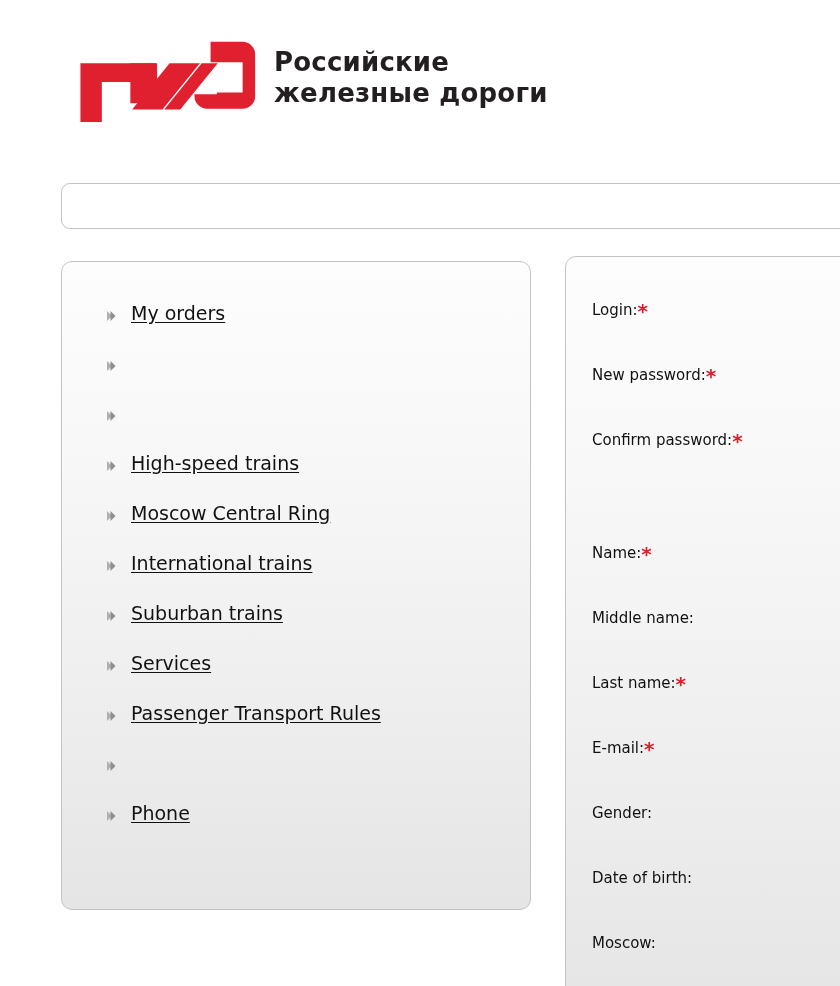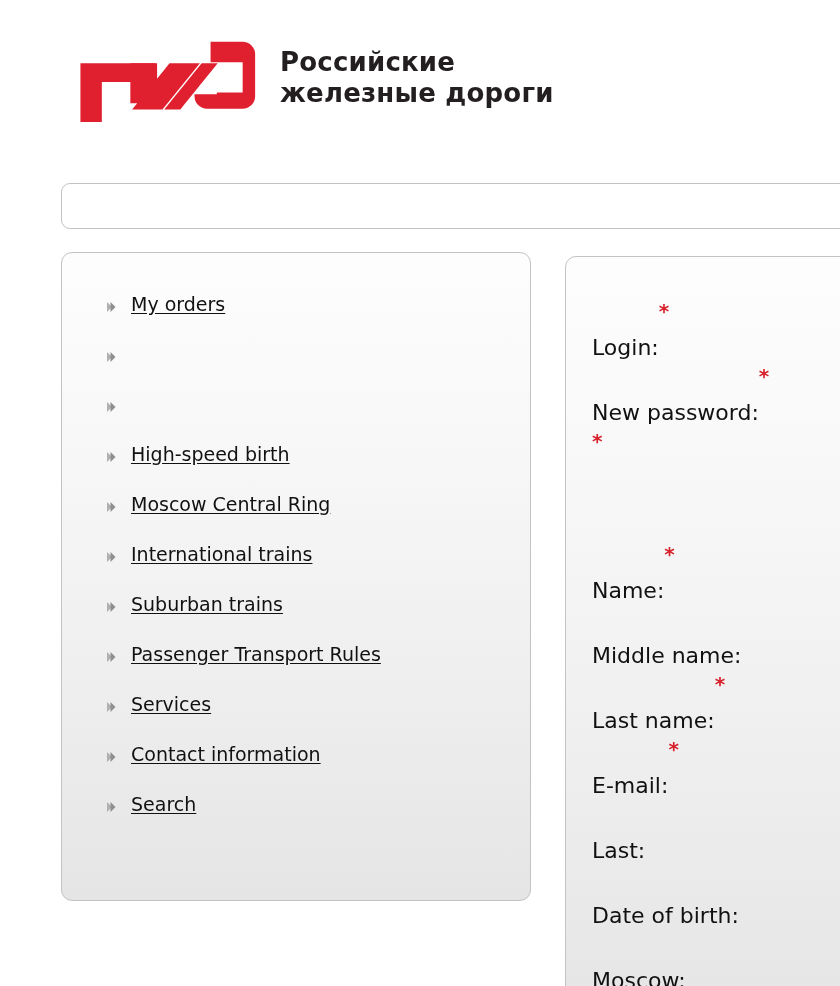--- a/index.html
+++ b/index.html
@@ -28,21 +28,21 @@
     top: 0;
     width: 840px;
     height: 160px;
   }
   .logo-block {
     position: absolute;
     left: 76px;
     top: 40px;
     display: flex;
     align-items: center;
-    gap: 24px;
+    gap: 18px;
   }
   .logo-mark {
     width: 180px;
     height: 82px;
     display: block;
   }
   .logo-wordmark {
     display: flex;
     flex-direction: column;
     justify-content: center;
@@ -86,21 +86,21 @@
   
   .panel {
     position: absolute;
     border: 1px solid #c3c3c3;
     border-radius: 11px;
     background: linear-gradient(to bottom, #fdfdfd 0%, #f8f8f8 28%, #efefef 64%, #e5e5e5 100%);
   }
 
   .panel-menu {
     left: 61px;
-    top: 252px;
+    top: 261px;
     width: 470px;
     height: 649px;
   }
 
   .panel-form {
     left: 565px;
     top: 256px;
     width: 330px;    
     height: 760px;   
   }
@@ -141,24 +141,23 @@
   .field-row {
     height: 65px;
     display: flex;
     align-items: flex-start;
   }
   .field-row.gap-after {
     height: 113px;
   }
   .field-label {
     font-family: "DejaVu Sans", "Liberation Sans", sans-serif;
-    font-size: 22px;
+    font-size: 15px;
     color: #111111;
     white-space: nowrap;
-    margin-top: 34px;
   }
   .required-star {
     color: #d81f2a;
     font-size: 20px;
     font-weight: 700;
     line-height: 1;
     margin-left: 0px;
   }
 </style>
 </head>
@@ -213,21 +212,21 @@
           <span class="chevron-icon"><svg viewBox="0 0 10 12" aria-hidden="true">
               <path d="M1 1 L6 6 L1 11 Z" fill="#b0b0b0"></path>
               <path d="M4.5 1 L9.5 6 L4.5 11 Z" fill="#8e8e8e"></path>
             </svg></span>
         </li>
         <li class="menu-item">
           <span class="chevron-icon"><svg viewBox="0 0 10 12" aria-hidden="true">
               <path d="M1 1 L6 6 L1 11 Z" fill="#b0b0b0"></path>
               <path d="M4.5 1 L9.5 6 L4.5 11 Z" fill="#8e8e8e"></path>
             </svg></span>
-          <span class="menu-link">High-speed birth</span>
+          <span class="menu-link">High-speed trains</span>
         </li>
         <li class="menu-item">
           <span class="chevron-icon"><svg viewBox="0 0 10 12" aria-hidden="true">
               <path d="M1 1 L6 6 L1 11 Z" fill="#b0b0b0"></path>
               <path d="M4.5 1 L9.5 6 L4.5 11 Z" fill="#8e8e8e"></path>
             </svg></span>
           <span class="menu-link">Moscow Central Ring</span>
         </li>
         <li class="menu-item">
           <span class="chevron-icon"><svg viewBox="0 0 10 12" aria-hidden="true">
@@ -241,76 +240,76 @@
               <path d="M1 1 L6 6 L1 11 Z" fill="#b0b0b0"></path>
               <path d="M4.5 1 L9.5 6 L4.5 11 Z" fill="#8e8e8e"></path>
             </svg></span>
           <span class="menu-link">Suburban trains</span>
         </li>
         <li class="menu-item">
           <span class="chevron-icon"><svg viewBox="0 0 10 12" aria-hidden="true">
               <path d="M1 1 L6 6 L1 11 Z" fill="#b0b0b0"></path>
               <path d="M4.5 1 L9.5 6 L4.5 11 Z" fill="#8e8e8e"></path>
             </svg></span>
+          <span class="menu-link">Services</span>
+        </li>
+        <li class="menu-item">
+          <span class="chevron-icon"><svg viewBox="0 0 10 12" aria-hidden="true">
+              <path d="M1 1 L6 6 L1 11 Z" fill="#b0b0b0"></path>
+              <path d="M4.5 1 L9.5 6 L4.5 11 Z" fill="#8e8e8e"></path>
+            </svg></span>
           <span class="menu-link">Passenger Transport Rules</span>
         </li>
         <li class="menu-item">
           <span class="chevron-icon"><svg viewBox="0 0 10 12" aria-hidden="true">
               <path d="M1 1 L6 6 L1 11 Z" fill="#b0b0b0"></path>
               <path d="M4.5 1 L9.5 6 L4.5 11 Z" fill="#8e8e8e"></path>
             </svg></span>
-          <span class="menu-link">Services</span>
-        </li>
-        <li class="menu-item">
-          <span class="chevron-icon"><svg viewBox="0 0 10 12" aria-hidden="true">
-              <path d="M1 1 L6 6 L1 11 Z" fill="#b0b0b0"></path>
-              <path d="M4.5 1 L9.5 6 L4.5 11 Z" fill="#8e8e8e"></path>
-            </svg></span>
-          <span class="menu-link">Contact information</span>
-        </li>
-        <li class="menu-item">
-          <span class="chevron-icon"><svg viewBox="0 0 10 12" aria-hidden="true">
-              <path d="M1 1 L6 6 L1 11 Z" fill="#b0b0b0"></path>
-              <path d="M4.5 1 L9.5 6 L4.5 11 Z" fill="#8e8e8e"></path>
-            </svg></span>
-          <span class="menu-link">Search</span>
+        </li>
+        <li class="menu-item">
+          <span class="chevron-icon"><svg viewBox="0 0 10 12" aria-hidden="true">
+              <path d="M1 1 L6 6 L1 11 Z" fill="#b0b0b0"></path>
+              <path d="M4.5 1 L9.5 6 L4.5 11 Z" fill="#8e8e8e"></path>
+            </svg></span>
+          <span class="menu-link">Phone</span>
         </li>
       </ul>
   </div>
 
   <div class="panel panel-form">
     <div class="form-fields" id="form-fields">
         <div class="field-row">
           <span class="field-label">Login:</span>
           <span class="required-star" style="color: rgb(216, 31, 42);">*</span>
         </div>
         <div class="field-row">
           <span class="field-label">New password:</span>
           <span class="required-star" style="color: rgb(216, 31, 42);">*</span>
         </div>
         <div class="field-row gap-after">
+          <span class="field-label">Confirm password:</span>
           <span class="required-star" style="color: rgb(216, 31, 42);">*</span>
         </div>
         <div class="field-row">
           <span class="field-label">Name:</span>
           <span class="required-star" style="color: rgb(216, 31, 42);">*</span>
         </div>
         <div class="field-row">
           <span class="field-label">Middle name:</span>
         </div>
         <div class="field-row">
           <span class="field-label">Last name:</span>
           <span class="required-star" style="color: rgb(216, 31, 42);">*</span>
         </div>
         <div class="field-row">
           <span class="field-label">E-mail:</span>
           <span class="required-star" style="color: rgb(216, 31, 42);">*</span>
         </div>
         <div class="field-row">
-          <span class="field-label">Last:</span>
+          <span class="field-label">Gender:</span>
         </div>
         <div class="field-row">
           <span class="field-label">Date of birth:</span>
         </div>
         <div class="field-row">
           <span class="field-label">Moscow:</span>
         </div>
       </div>
   </div>
 

